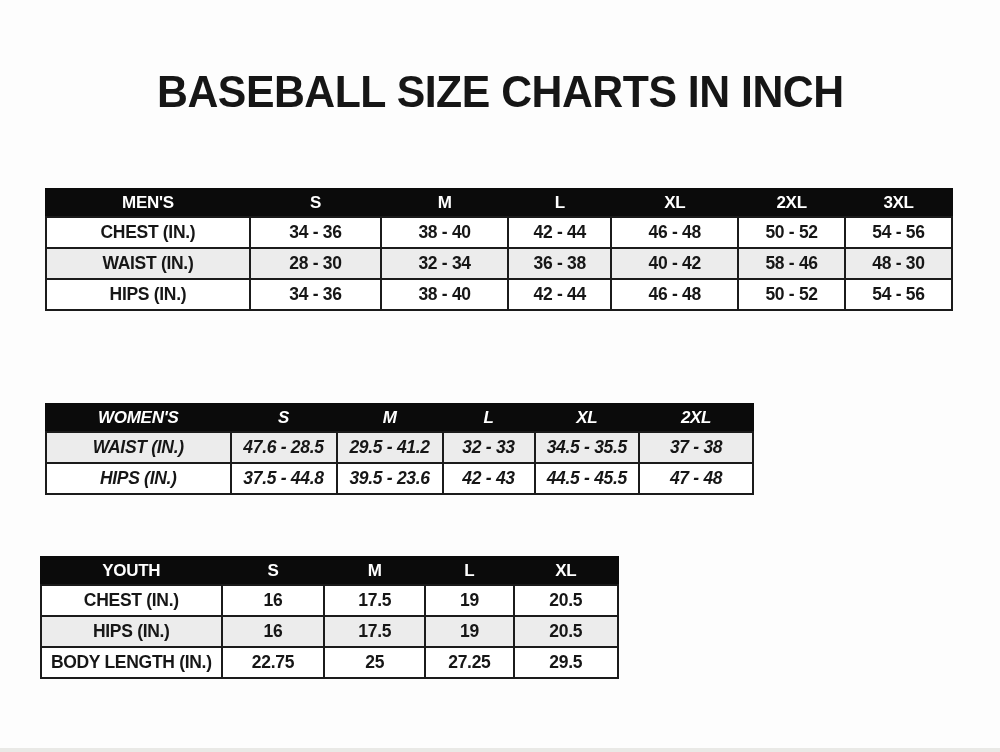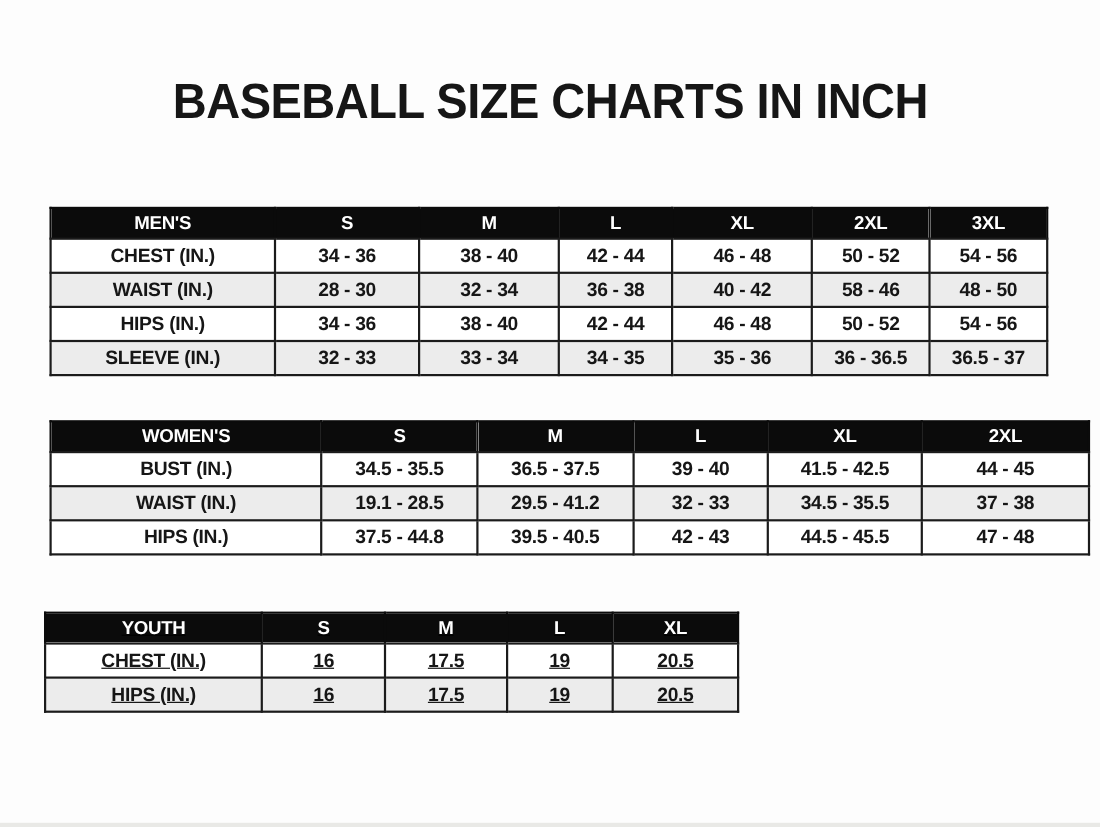--- a/index.html
+++ b/index.html
@@ -12,22 +12,22 @@
   .chart-title {
     position:absolute; top:66px; left:0; width:1000px; margin:0;
     text-align:center; font-weight:700; font-size:45px;
     letter-spacing:-0.5px; color:var(--text, #121212);
     white-space:nowrap;
   }
   .chart-title span { display:inline-block; transform:scaleX(0.95); transform-origin:center; }
 
   .table-host { position:absolute;border-radius:11px; }
   .host-mens   { left:45px; top:188px; width:908px; }
-  .host-womens { left:45px; top:382px; width:946px; }
-  .host-youth  { left:40px; top:556px; width:632px;text-decoration:underline; }
+  .host-womens { left:45px; top:403px; width:709px;font-style:italic; }
+  .host-youth  { left:40px; top:556px; width:579px; }
 
   table.size-table {
     width:100%; border-collapse:collapse; table-layout:fixed;
     font-family:"Liberation Sans", sans-serif;
   }
   .size-table th, .size-table td {
     border:2px solid var(--border, #1b1b1b);
     padding:0; text-align:center; vertical-align:middle;
     font-weight:700; font-size:17.5px; letter-spacing:-0.3px;
     color:var(--text, #161616);
@@ -86,39 +86,30 @@
             <td>50 - 52</td>
             <td>54 - 56</td>
           </tr>
           <tr class="alt">
             <th>WAIST (IN.)</th>
             <td>28 - 30</td>
             <td>32 - 34</td>
             <td>36 - 38</td>
             <td>40 - 42</td>
             <td>58 - 46</td>
-            <td>48 - 50</td>
+            <td>48 - 30</td>
           </tr>
           <tr>
             <th>HIPS (IN.)</th>
             <td>34 - 36</td>
             <td>38 - 40</td>
             <td>42 - 44</td>
             <td>46 - 48</td>
             <td>50 - 52</td>
             <td>54 - 56</td>
-          </tr>
-          <tr class="alt">
-            <th>SLEEVE (IN.)</th>
-            <td>32 - 33</td>
-            <td>33 - 34</td>
-            <td>34 - 35</td>
-            <td>35 - 36</td>
-            <td>36 - 36.5</td>
-            <td>36.5 - 37</td>
           </tr>
         </tbody>
       </table>
     </div>
   <div class="table-host host-womens">
       <table class="size-table">
         <colgroup>
           <col style="width: 26.1%;">
           <col style="width: 15%;">
           <col style="width: 15%;">
@@ -130,40 +121,32 @@
           <tr>
             <th>WOMEN'S</th>
             <th>S</th>
             <th>M</th>
             <th>L</th>
             <th>XL</th>
             <th>2XL</th>
           </tr>
         </thead>
         <tbody>
-          <tr>
-            <th>BUST (IN.)</th>
-            <td>34.5 - 35.5</td>
-            <td>36.5 - 37.5</td>
-            <td>39 - 40</td>
-            <td>41.5 - 42.5</td>
-            <td>44 - 45</td>
-          </tr>
           <tr class="alt">
             <th>WAIST (IN.)</th>
-            <td>19.1 - 28.5</td>
+            <td>47.6 - 28.5</td>
             <td>29.5 - 41.2</td>
             <td>32 - 33</td>
             <td>34.5 - 35.5</td>
             <td>37 - 38</td>
           </tr>
           <tr>
             <th>HIPS (IN.)</th>
             <td>37.5 - 44.8</td>
-            <td>39.5 - 40.5</td>
+            <td>39.5 - 23.6</td>
             <td>42 - 43</td>
             <td>44.5 - 45.5</td>
             <td>47 - 48</td>
           </tr>
         </tbody>
       </table>
     </div>
   <div class="table-host host-youth">
       <table class="size-table">
         <colgroup>
@@ -190,18 +173,25 @@
             <td>19</td>
             <td>20.5</td>
           </tr>
           <tr class="alt">
             <th>HIPS (IN.)</th>
             <td>16</td>
             <td>17.5</td>
             <td>19</td>
             <td>20.5</td>
           </tr>
+          <tr>
+            <th>BODY LENGTH (IN.)</th>
+            <td>22.75</td>
+            <td>25</td>
+            <td>27.25</td>
+            <td>29.5</td>
+          </tr>
         </tbody>
       </table>
     </div>
 
   <div class="bottom-edge"></div>
 </div>
 
 </body></html>

